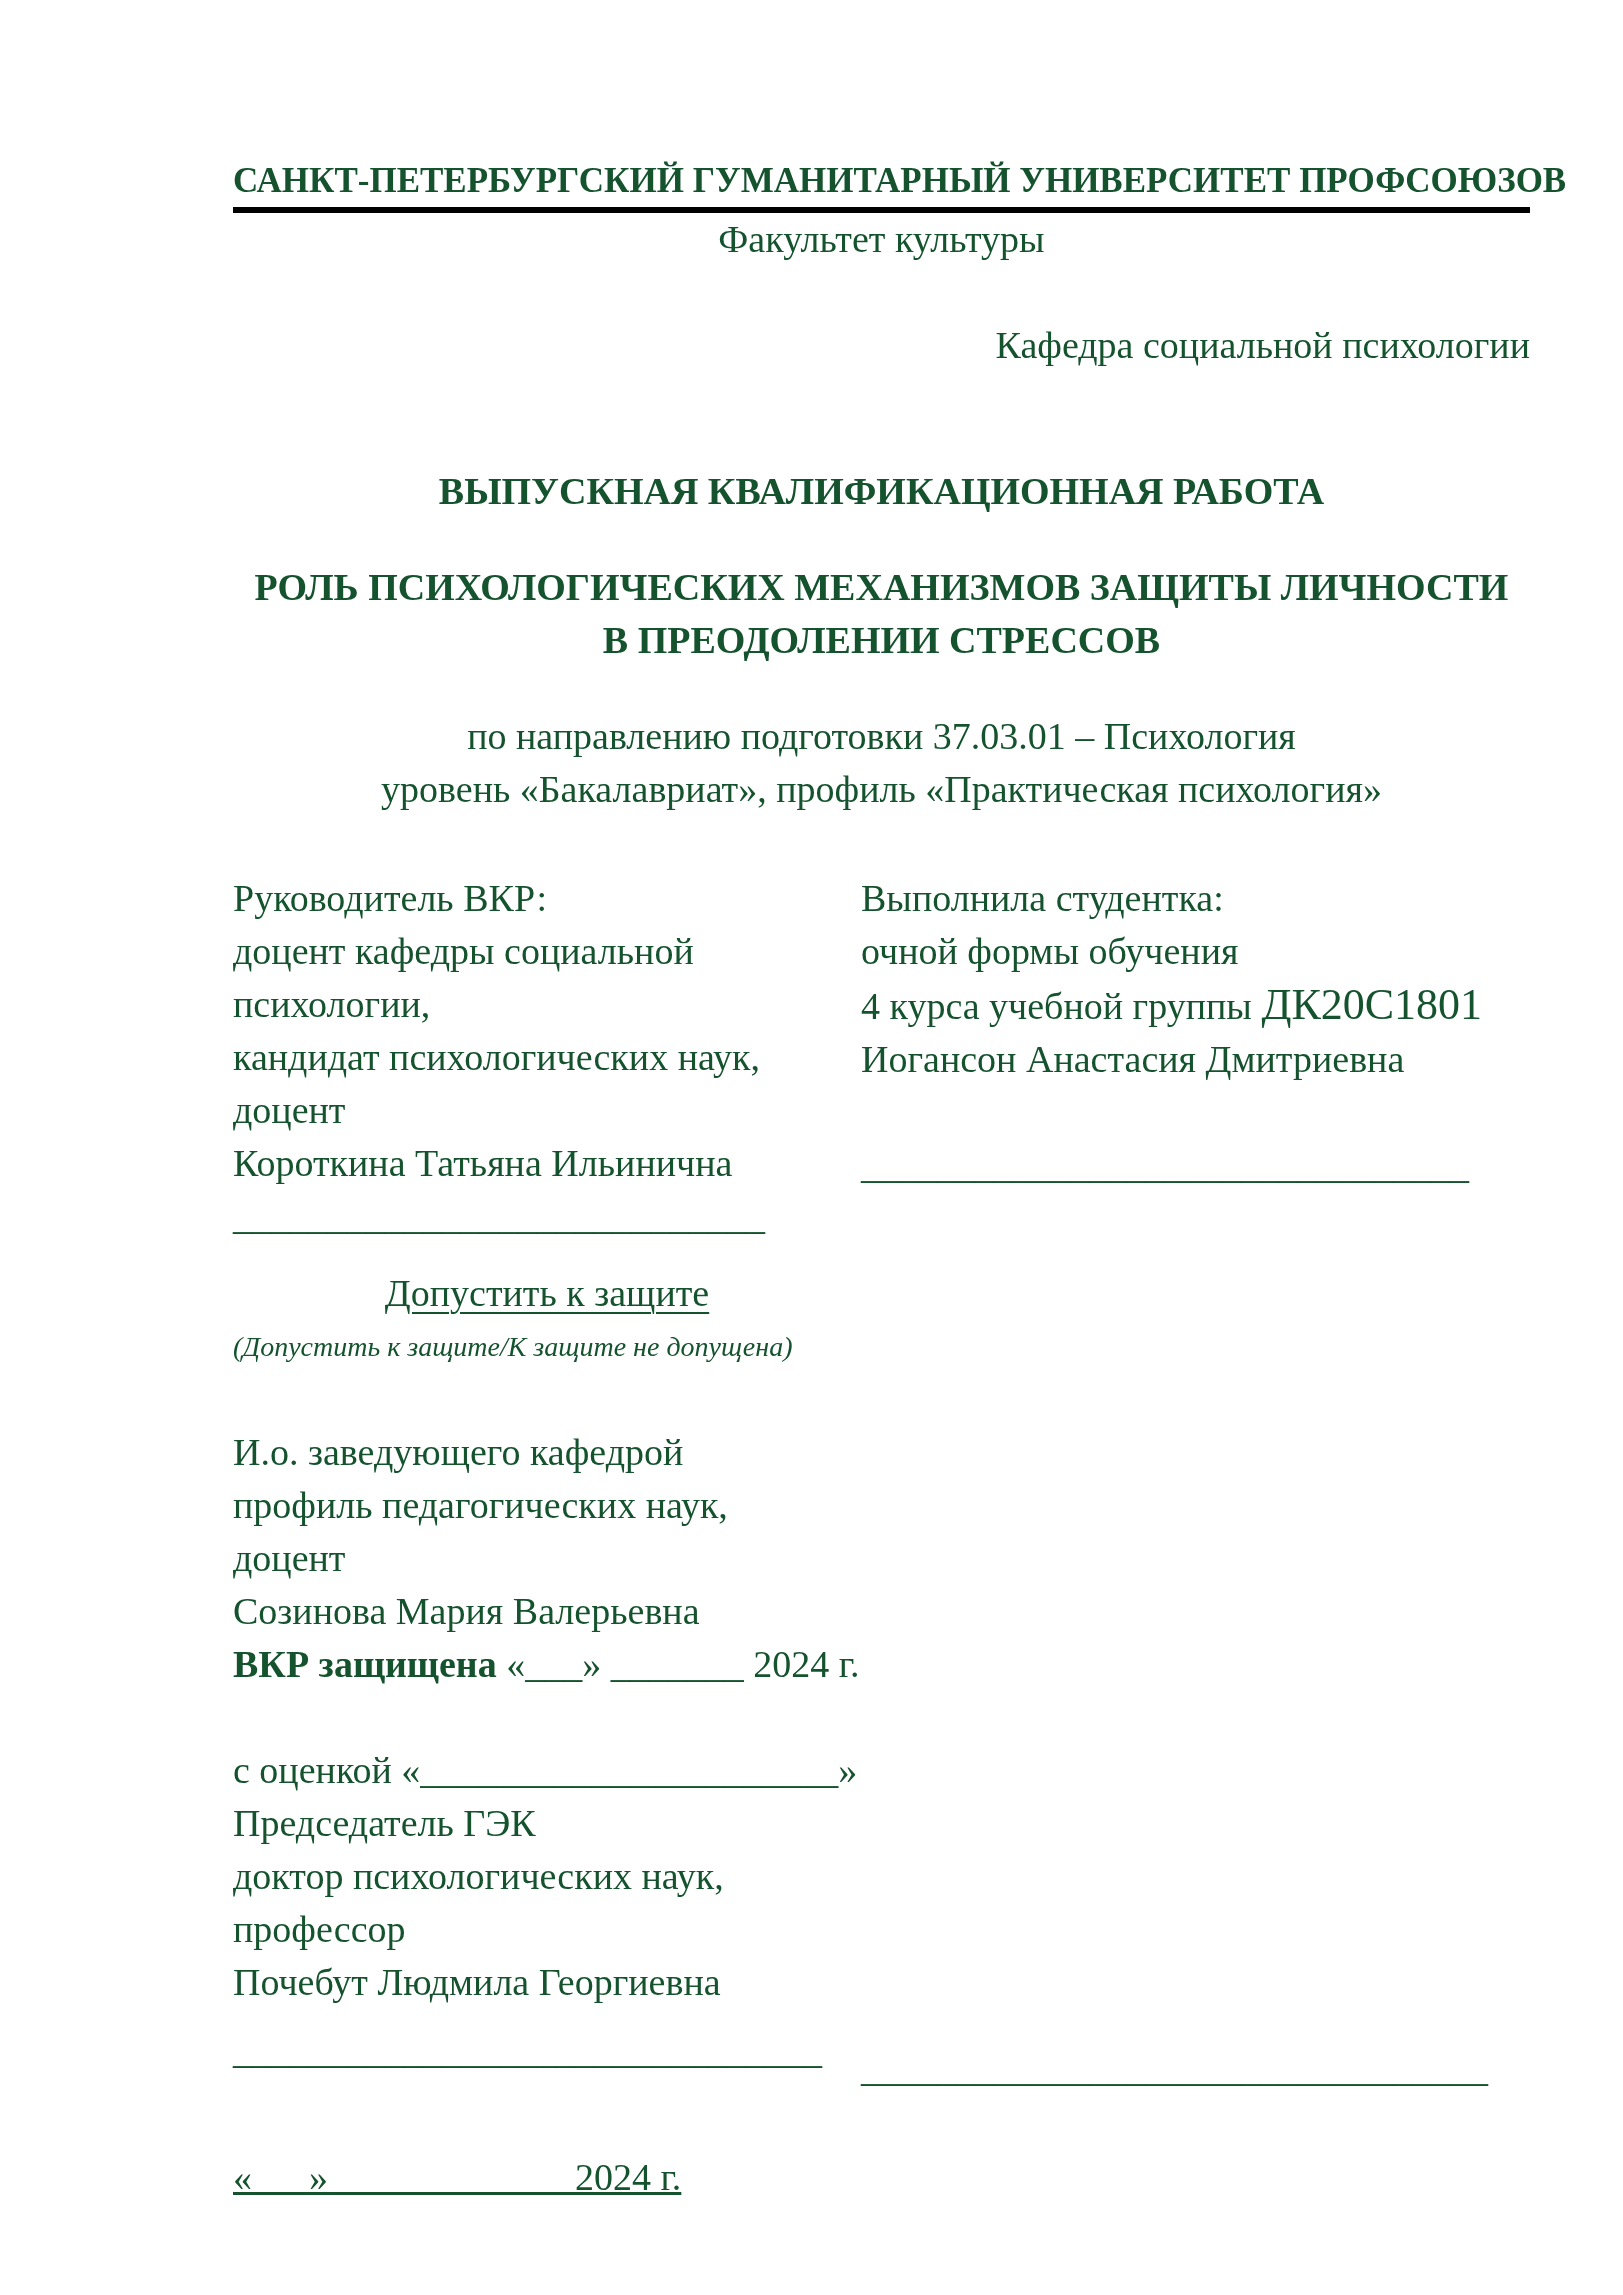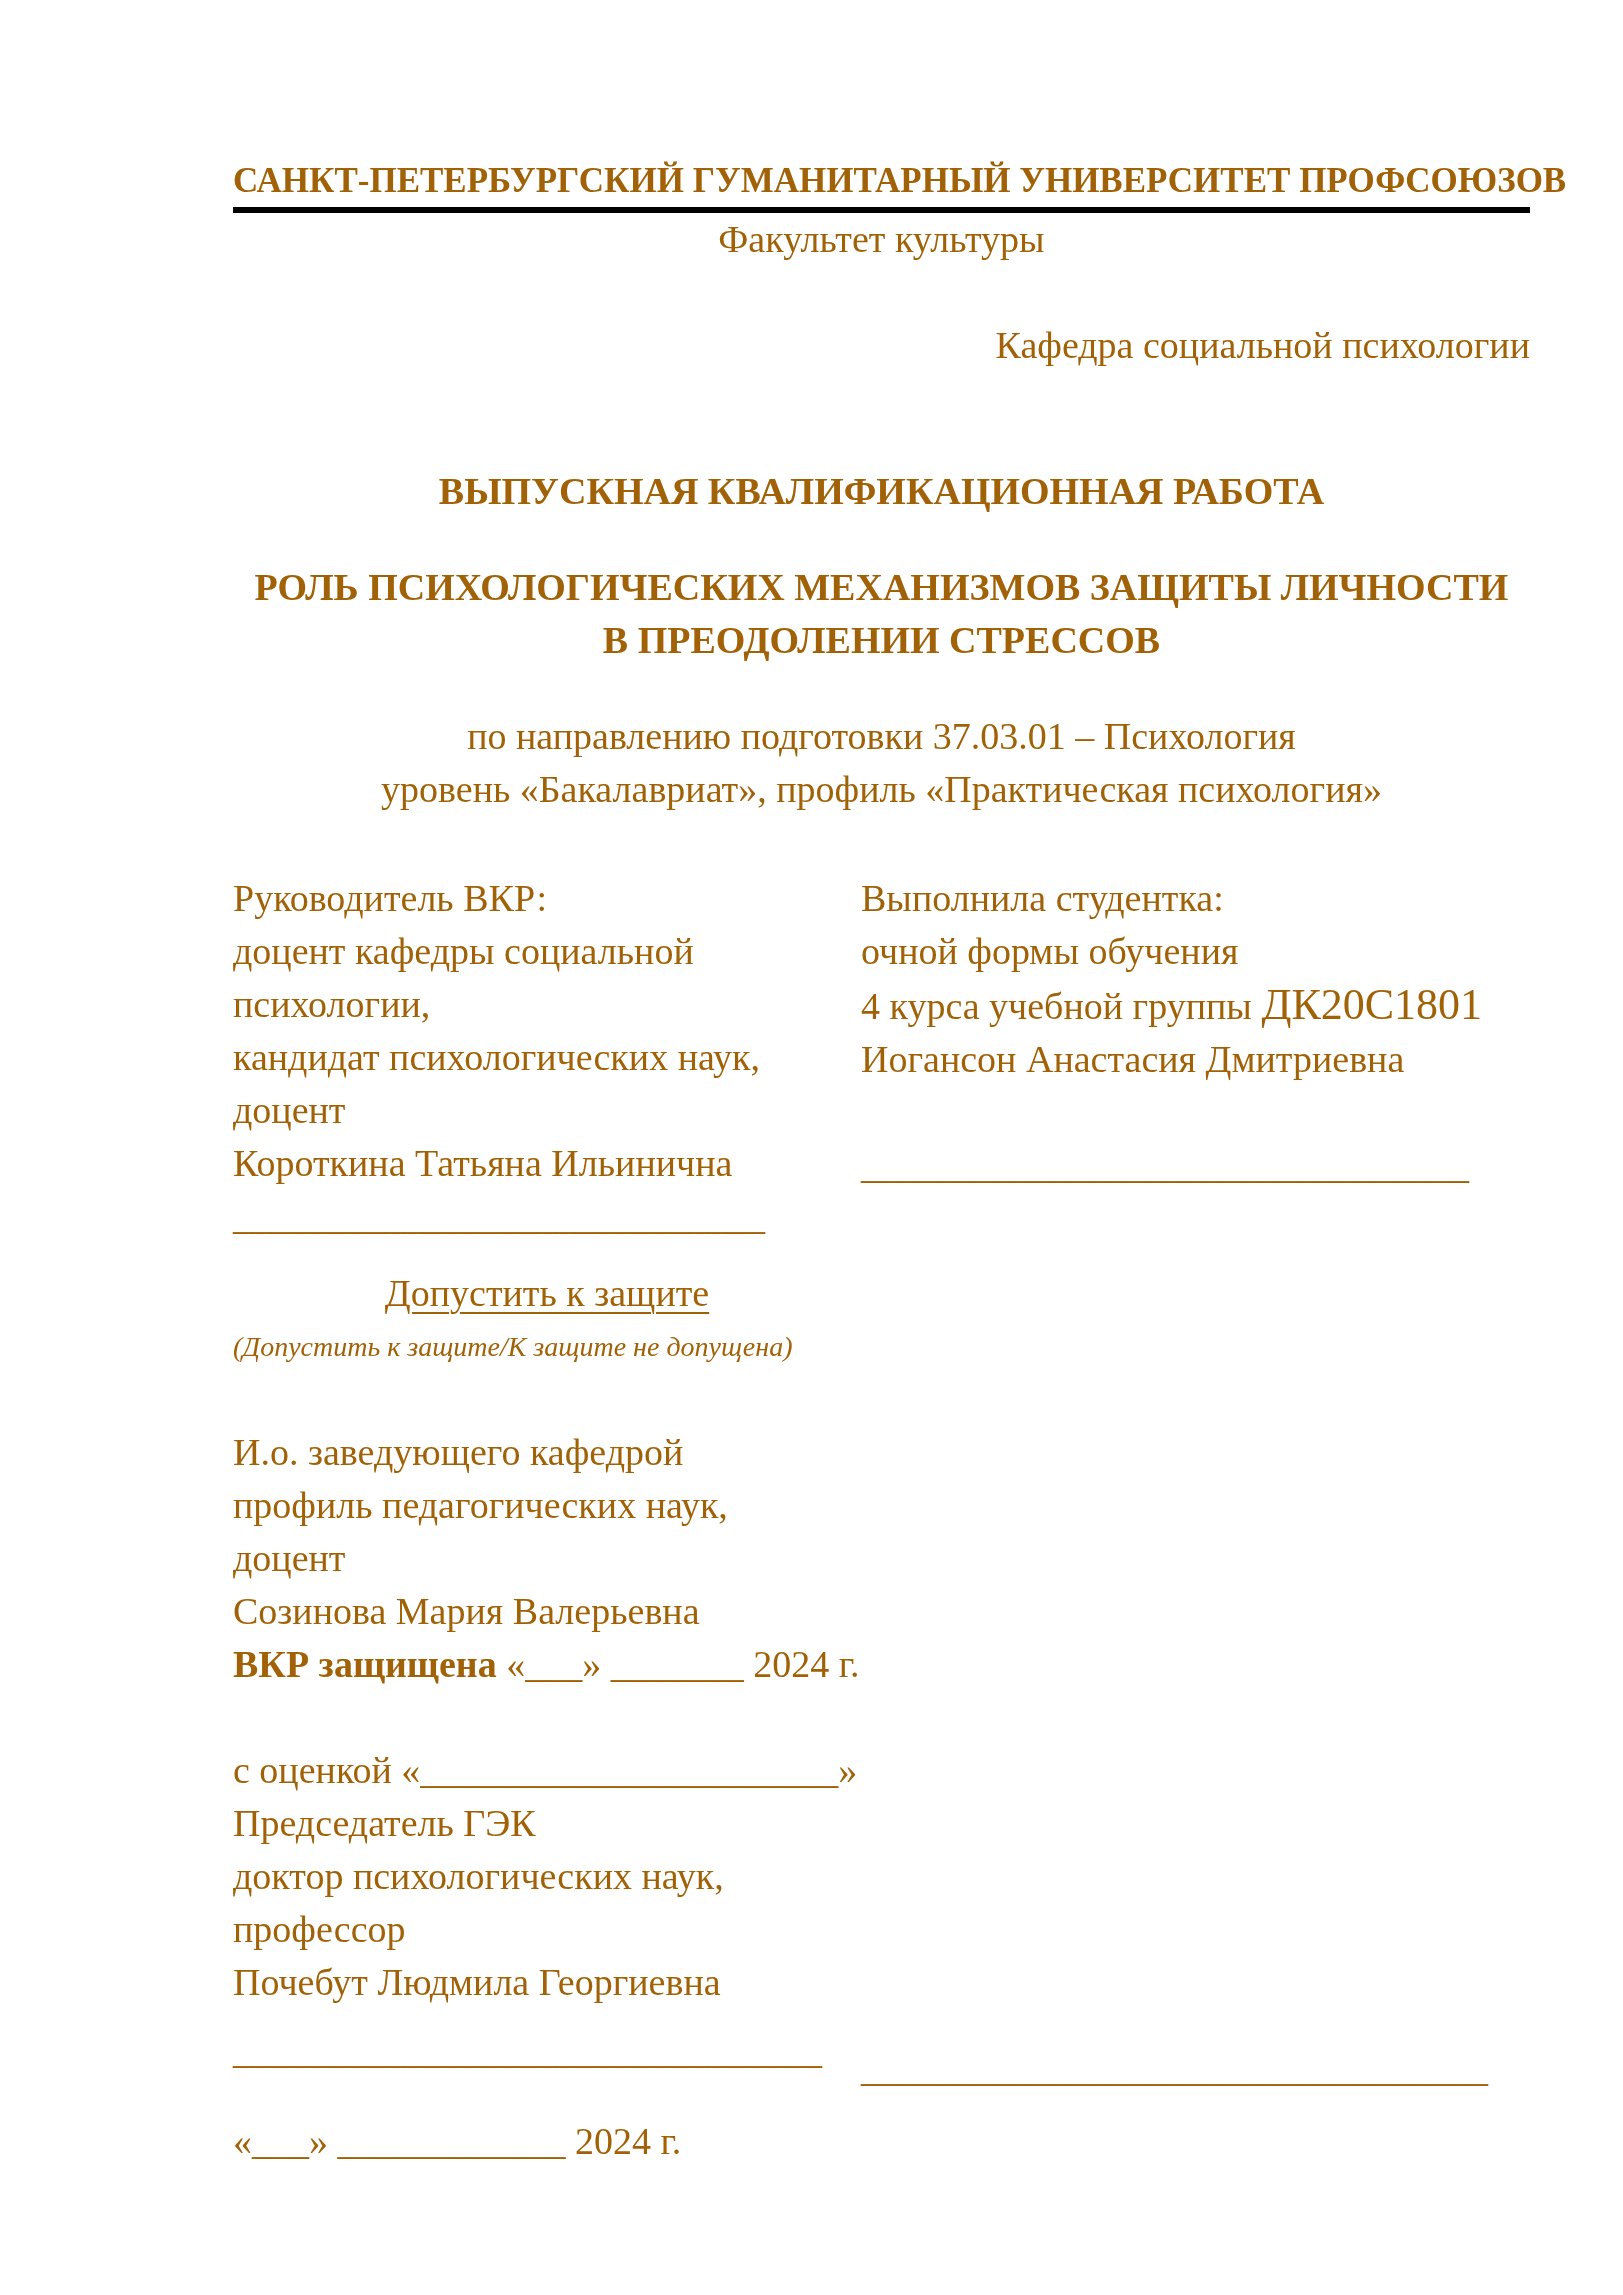--- a/index.html
+++ b/index.html
@@ -11,21 +11,21 @@
   .page {
     position: relative;
     width: 1623px;
     height: 2295px;
     background: #ffffff;
     box-sizing: border-box;
     padding: 154px 93px 0 233px;
     font-family: "Liberation Serif", "DejaVu Serif", serif;
     font-size: 38px;
     line-height: 53px;
-    color: #a16207;
+    color: #14532d;
     overflow: hidden;
   }
   .row { min-height: 53px; }
   .center { text-align: center; }
   .right { text-align: right; }
   .bold { font-weight: bold; }
 
   .univ-title {
     font-weight: bold;
     font-size: 35px;
@@ -56,21 +56,21 @@
     line-height: 53px;
     white-space: nowrap;
   }
   .group-code { font-size: 44px; }
 
   .sig-line { white-space: nowrap; letter-spacing: 0; }
 
   .sig-row { display: flex; margin-top: 15.7px; }
   .sig-row .col-r .sig-line { margin-top: 17.3px; }
 
-  .date-row { margin-top: 20px; }
+  .date-row { margin-top: 56px; text-decoration: underline; }
 
   .footer-city { margin-top: 133px; }
   .page-number { margin-top: 47px; }
 </style>
 </head>
 <body>
 
 <div class="page">
 
   <div class="row univ-title">САНКТ-ПЕТЕРБУРГСКИЙ ГУМАНИТАРНЫЙ УНИВЕРСИТЕТ ПРОФСОЮЗОВ</div>

